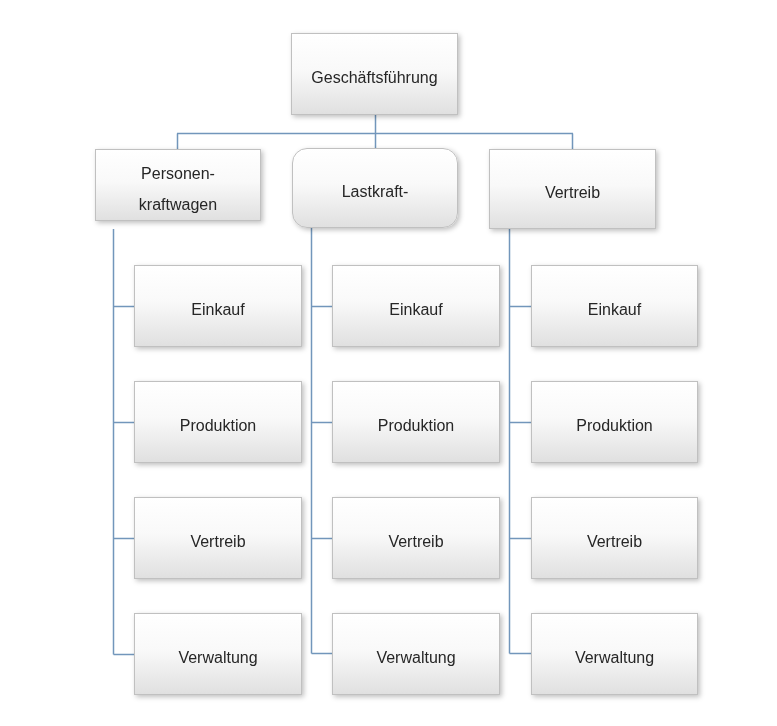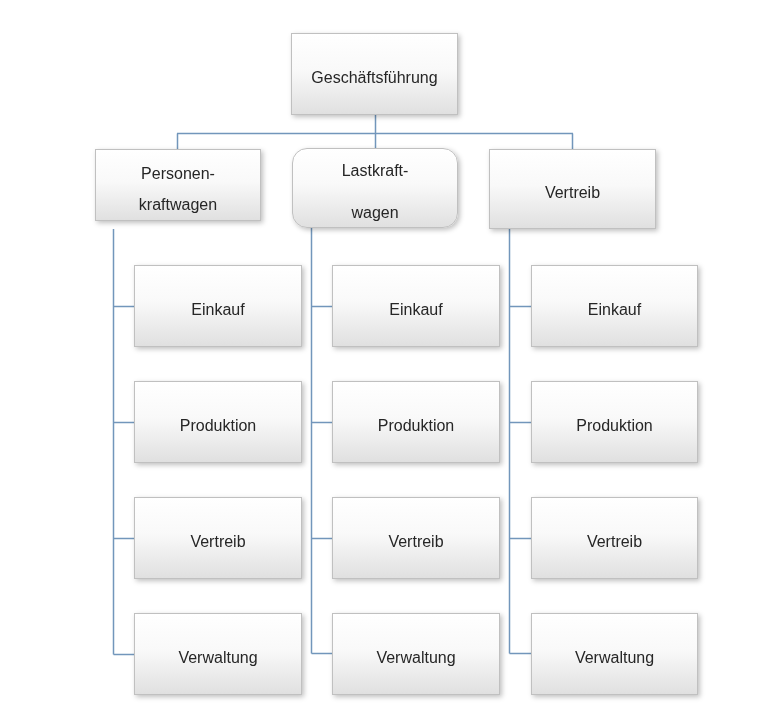--- a/index.html
+++ b/index.html
@@ -66,21 +66,20 @@
   <div class="node lh-tight" style="left:95px; top:149px; width:166px; height:72px;">
     <span>
       <span class="line">Personen-</span>
       <span class="line">kraftwagen</span>
     </span>
   </div>
 
   <div class="node lh-wide" style="left:292px; top:148px; width:166px; height:80px;border-radius:15px;">
     <span>
       <span class="line">Lastkraft-</span>
-      <span class="line">wagen</span>
     </span>
   </div>
 
   <div class="node" style="left:489px; top:149px; width:167px; height:80px;">
     <span class="line">Vertreib</span>
   </div>
 
   <div class="node" style="left:134px; top:265px; width:168px; height:82px;">
     <span class="line">Einkauf</span>
   </div>

